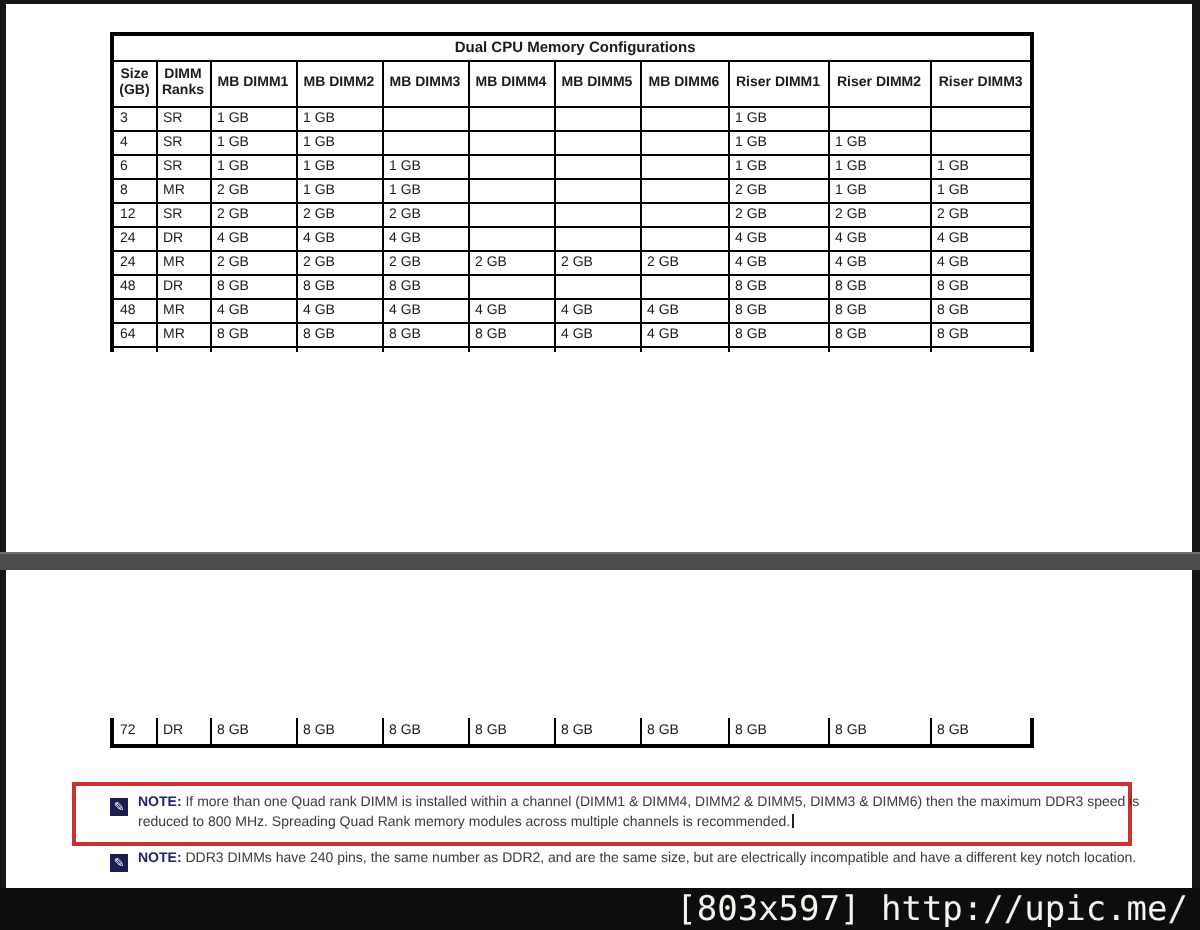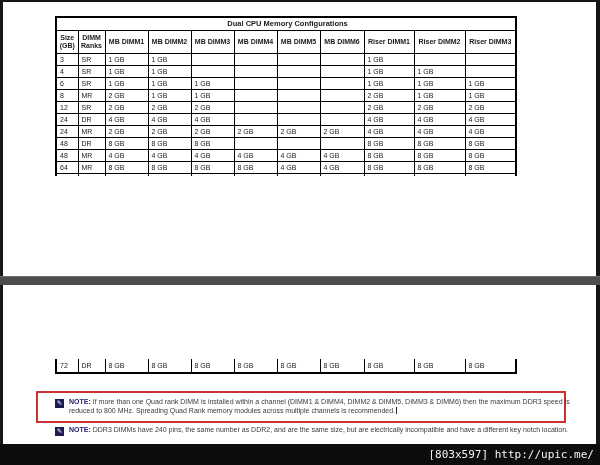--- a/index.html
+++ b/index.html
@@ -39,21 +39,21 @@
   .note-label { font-weight:bold; color:#21216e; }
   .note-1 { top:398px; }
   .note-2 { top:426px; }
   .caret { display:inline-block; width:1px; height:7px; background:#222; margin-left:1px; vertical-align:-1px; }
 
   .highlight-box { position:absolute; left:36px; top:391px; width:530px; height:32px; border:2px solid #c83232; }
 
   
   .footer-band { position:absolute; left:0; top:444px; width:600px; height:21px; background:#0d0d0d;
                  display:flex; align-items:center; justify-content:flex-end; padding-right:6px; }
-  .watermark { color:#f5f5ef; font-family:"DejaVu Sans Mono","Liberation Mono",monospace; font-size:11px; letter-spacing:0; }
+  .watermark { color:#f5f5ef; font-family:"DejaVu Sans Mono","Liberation Mono",monospace; font-size:17px; letter-spacing:0; }
 </style>
 </head>
 <body>
 
 <div class="screen">
 
   <div class="edge edge-top"></div>
   <div class="edge edge-left"></div>
   <div class="edge edge-right"></div>
 

